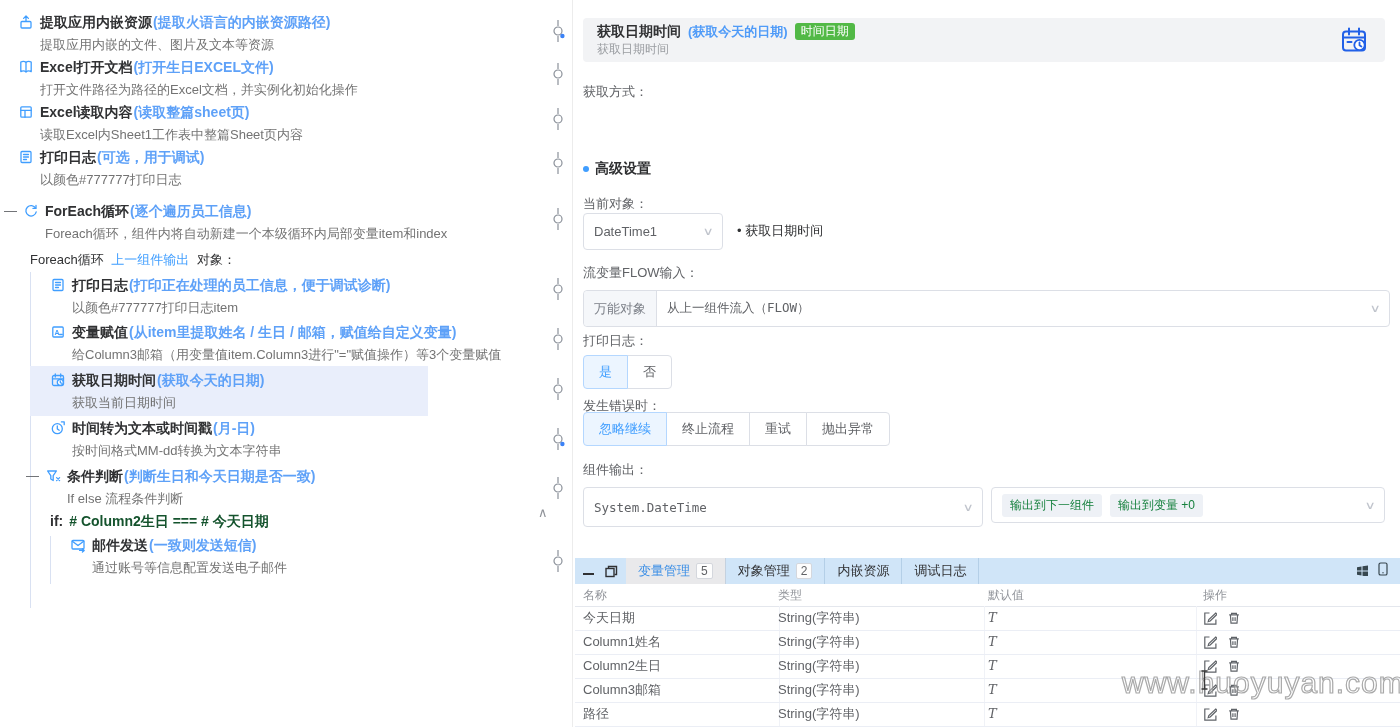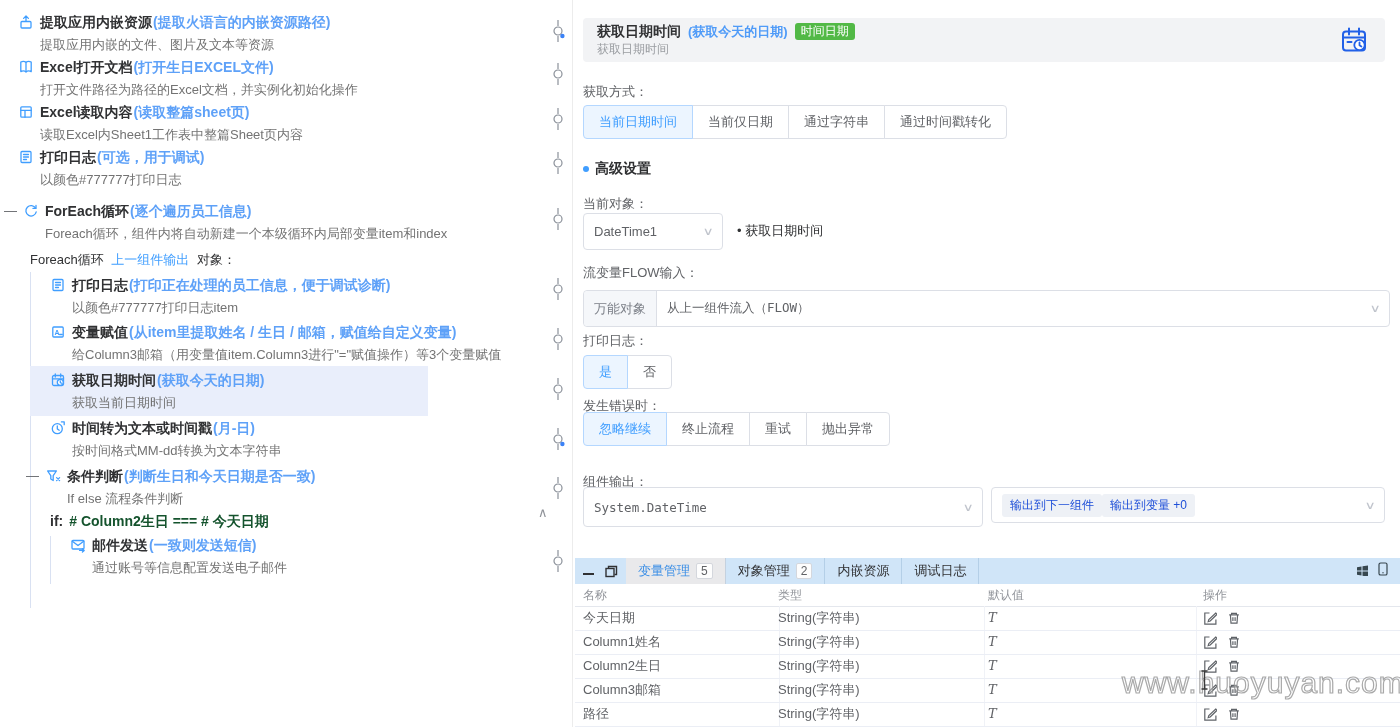--- a/index.html
+++ b/index.html
@@ -44,21 +44,21 @@
   .gbtn:first-child{margin-left:0;border-radius:4px 0 0 4px;}
   .gbtn:last-child{border-radius:0 4px 4px 0;}
   .gbtn.on{background:#ecf5ff;color:#409eff;border-color:#b4d7ff;position:relative;z-index:1;}
   .selectbox{position:absolute;display:flex;align-items:center;border:1px solid #dcdfe6;border-radius:4px;
              background:#fff;font-size:13px;color:#606266;padding:0 10px;box-sizing:border-box;z-index:2;}
   .chev{margin-left:auto;color:#c0c4cc;font-size:11px;transform:scaleX(1.4);}
   .mono{font-family:"DejaVu Sans Mono",monospace;}
   .hintline{position:absolute;left:737px;top:222px;font-size:13px;color:#303133;z-index:2;}
   .tagseg{width:72px;align-self:stretch;margin:0 10px 0 -10px;background:#f5f7fa;border-right:1px solid #dcdfe6;
           display:flex;align-items:center;justify-content:center;color:#7b7f87;flex:0 0 auto;border-radius:4px 0 0 4px;}
-  .chip{background:#eef1f6;border-radius:3px;padding:3px 8px;font-size:12px;color:#1d4ed8;white-space:nowrap;}
+  .chip{background:#eef1f6;border-radius:3px;padding:3px 8px;font-size:12px;color:#15803d;margin-right:8px;white-space:nowrap;}
   
   .bstrip{position:absolute;left:575px;top:558px;width:825px;height:26px;background:#d0e5f8;display:flex;
           align-items:center;z-index:2;}
   .winbtn{margin-left:8px;display:flex;align-items:center;}
   .btab{height:26px;display:flex;align-items:center;padding:0 12px;font-size:13px;color:#303133;gap:6px;
         border-right:1px solid rgba(130,165,200,.35);box-sizing:border-box;white-space:nowrap;}
   .btab.active{background:#e9e9eb;color:#3a8ee6;}
   .cnt{background:#fdfdfd;border:1px solid #d4d7dd;border-radius:2px;font-size:12px;color:#606266;
        padding:0 4px;line-height:14px;}
   .stripicons{margin-left:auto;display:flex;align-items:center;gap:10px;padding-right:12px;}
@@ -316,26 +316,20 @@
     <div class="h-sub">获取日期时间</div>
     <svg class="hcal" viewBox="0 0 30 30" fill="none" stroke="#2160e8" stroke-width="2" stroke-linecap="round" stroke-linejoin="round">
         <rect x="4" y="6.5" width="22" height="19" rx="3"></rect>
         <path d="M4 12.5h22M10 3.5v6M20 3.5v6M8.5 17h4"></path>
         <circle cx="20.5" cy="20" r="5.2" fill="#fff" stroke-width="1.8"></circle>
         <path d="M20.5 17.5v2.7l1.9 1.3" stroke-width="1.8"></path>
       </svg>
   </div>
 
   <div class="plabel" style="left:583px;top:84px">获取方式：</div>
-  <div class="btn-group" style="left:583px;top:105px">
-    <div class="gbtn on">当前日期时间</div>
-    <div class="gbtn">当前仅日期</div>
-    <div class="gbtn">通过字符串</div>
-    <div class="gbtn">通过时间戳转化</div>
-  </div>
 
   <div class="adv">
     <span class="dot"></span>
     <span class="txt">高级设置</span>
   </div>
 
   <div class="plabel" style="left:583px;top:196px">当前对象：</div>
   <div class="selectbox" style="left:583px;top:213px;width:140px;height:37px">
     <span>DateTime1</span>
     <span class="chev">∨</span>
@@ -356,21 +350,21 @@
   </div>
 
   <div class="plabel" style="left:583px;top:398px">发生错误时：</div>
   <div class="btn-group" style="left:583px;top:412px">
     <div class="gbtn on">忽略继续</div>
     <div class="gbtn">终止流程</div>
     <div class="gbtn">重试</div>
     <div class="gbtn">抛出异常</div>
   </div>
 
-  <div class="plabel" style="left:583px;top:474px">组件输出：</div>
+  <div class="plabel" style="left:583px;top:462px">组件输出：</div>
   <div class="selectbox" style="left:583px;top:487px;width:400px;height:40px">
     <span class="mono" style="font-size:12.5px">System.DateTime</span>
     <span class="chev">∨</span>
   </div>
   <div class="selectbox" style="left:991px;top:487px;width:394px;height:36px">
     <span class="chip">输出到下一组件</span>
     <span class="chip">输出到变量 +0</span>
     <span class="chev">∨</span>
   </div>
 

